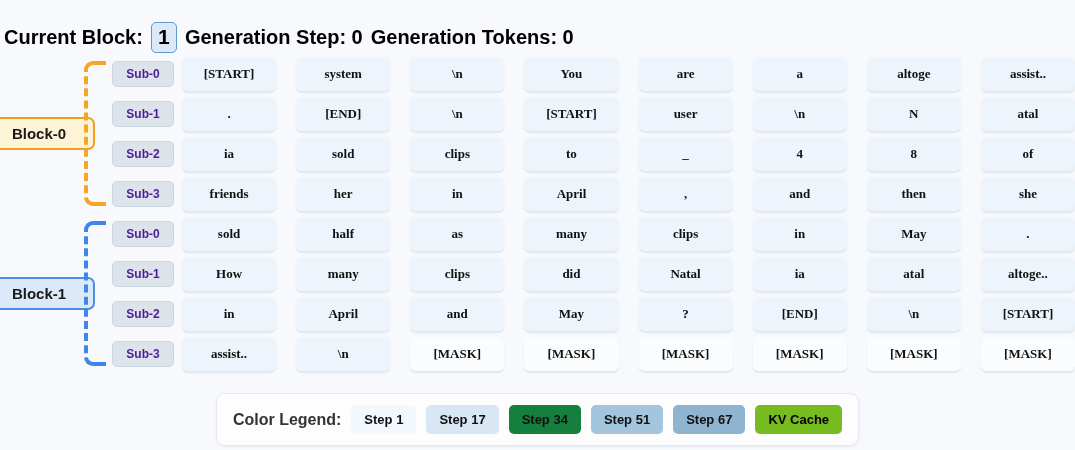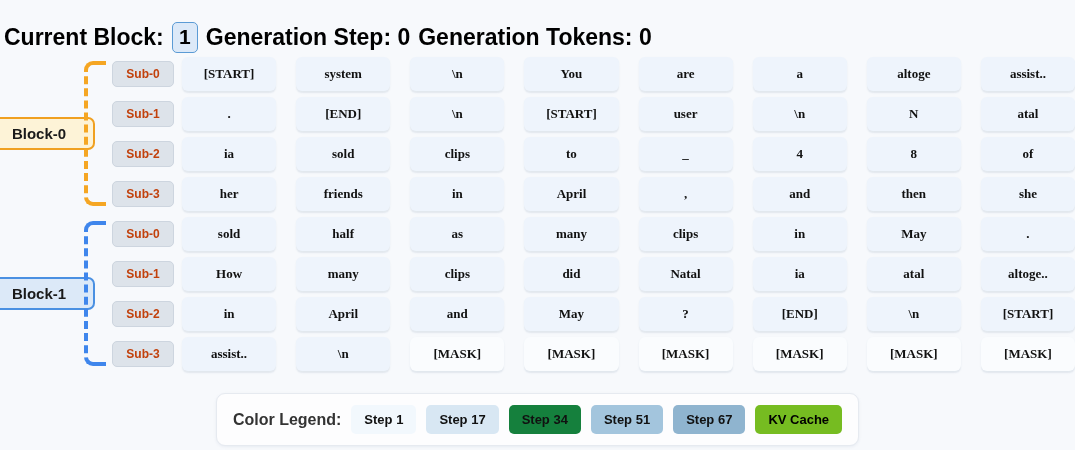--- a/index.html
+++ b/index.html
@@ -13,21 +13,21 @@
 
   
   #header {
     display: flex;
     align-items: center;
     gap: 8px;
     padding: 18px 0 0 4px;
     height: 56px;
   }
   .hdr-text {
-    font-size: 23px;
+    font-size: 20px;
     font-weight: bold;
     color: #000;
     white-space: nowrap;
   }
   #block-badge {
     display: inline-flex;
     align-items: center;
     justify-content: center;
     min-width: 26px;
     height: 31px;
@@ -109,21 +109,21 @@
     flex: 0 0 62px;
     height: 26px;
     display: flex;
     align-items: center;
     justify-content: center;
     background: #dde3ea;
     border: 1px solid #cdd5df;
     border-radius: 5px;
     font-size: 12px;
     font-weight: bold;
-    color: #c2410c;
+    color: #4c1d95;
   }
 
   .cells {
     flex: 1 1 auto;
     display: grid;
     grid-template-columns: repeat(8, 1fr);
     gap: 20px;
     font-family: Liberation Serif, serif;
   }
   .cell {
@@ -227,22 +227,22 @@
             <div class="cell">to</div>
             <div class="cell">_</div>
             <div class="cell">4</div>
             <div class="cell">8</div>
             <div class="cell">of</div>
           </div>
         </div>
         <div class="sub-row">
           <div class="sub-pill">Sub-3</div>
           <div class="cells">
+            <div class="cell">friends</div>
             <div class="cell">her</div>
-            <div class="cell">friends</div>
             <div class="cell">in</div>
             <div class="cell">April</div>
             <div class="cell">,</div>
             <div class="cell">and</div>
             <div class="cell">then</div>
             <div class="cell">she</div>
           </div>
         </div>
       </div>
     </div>

